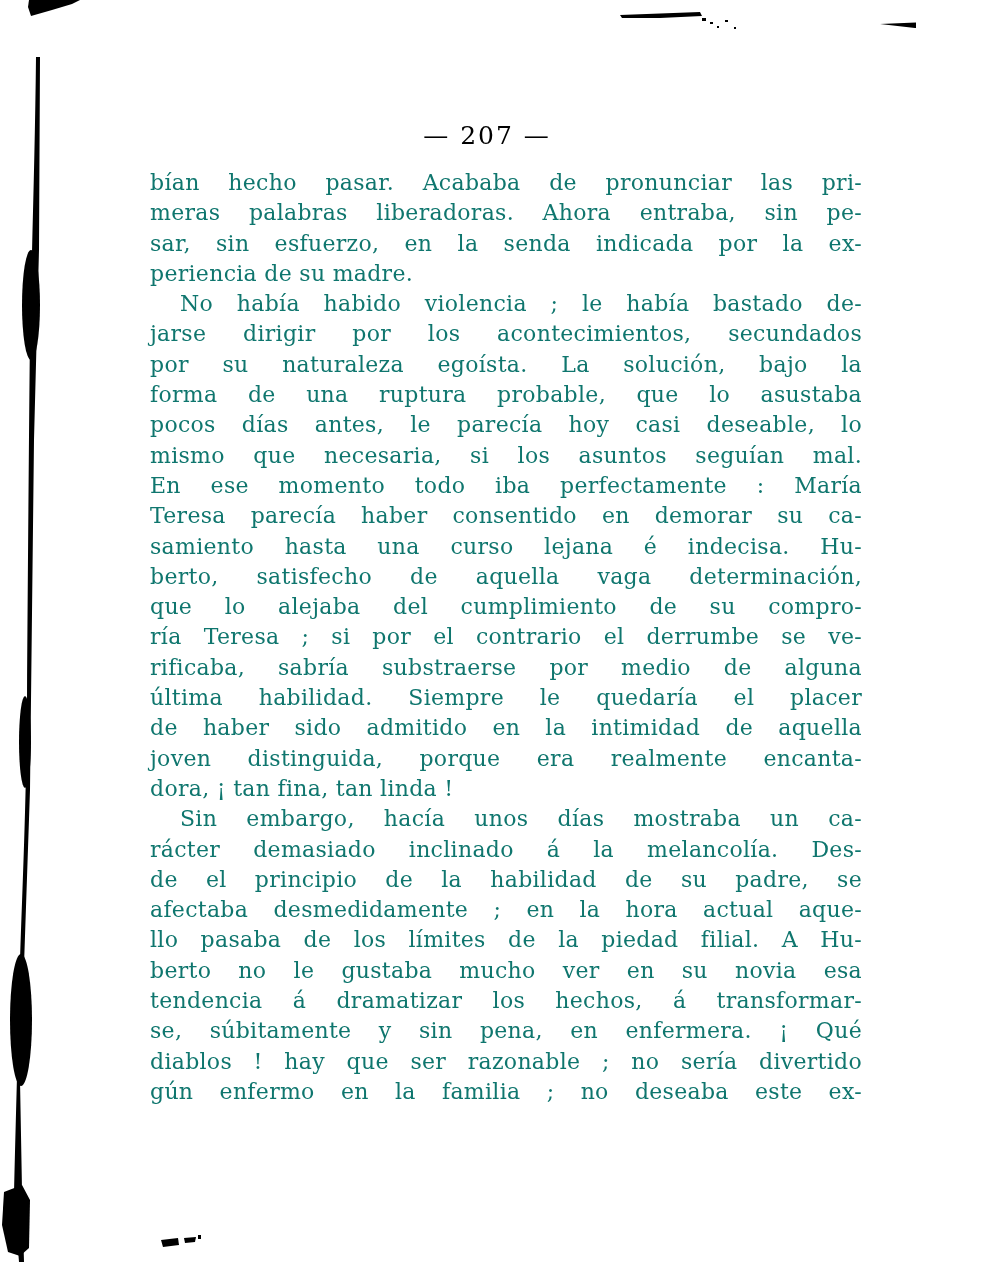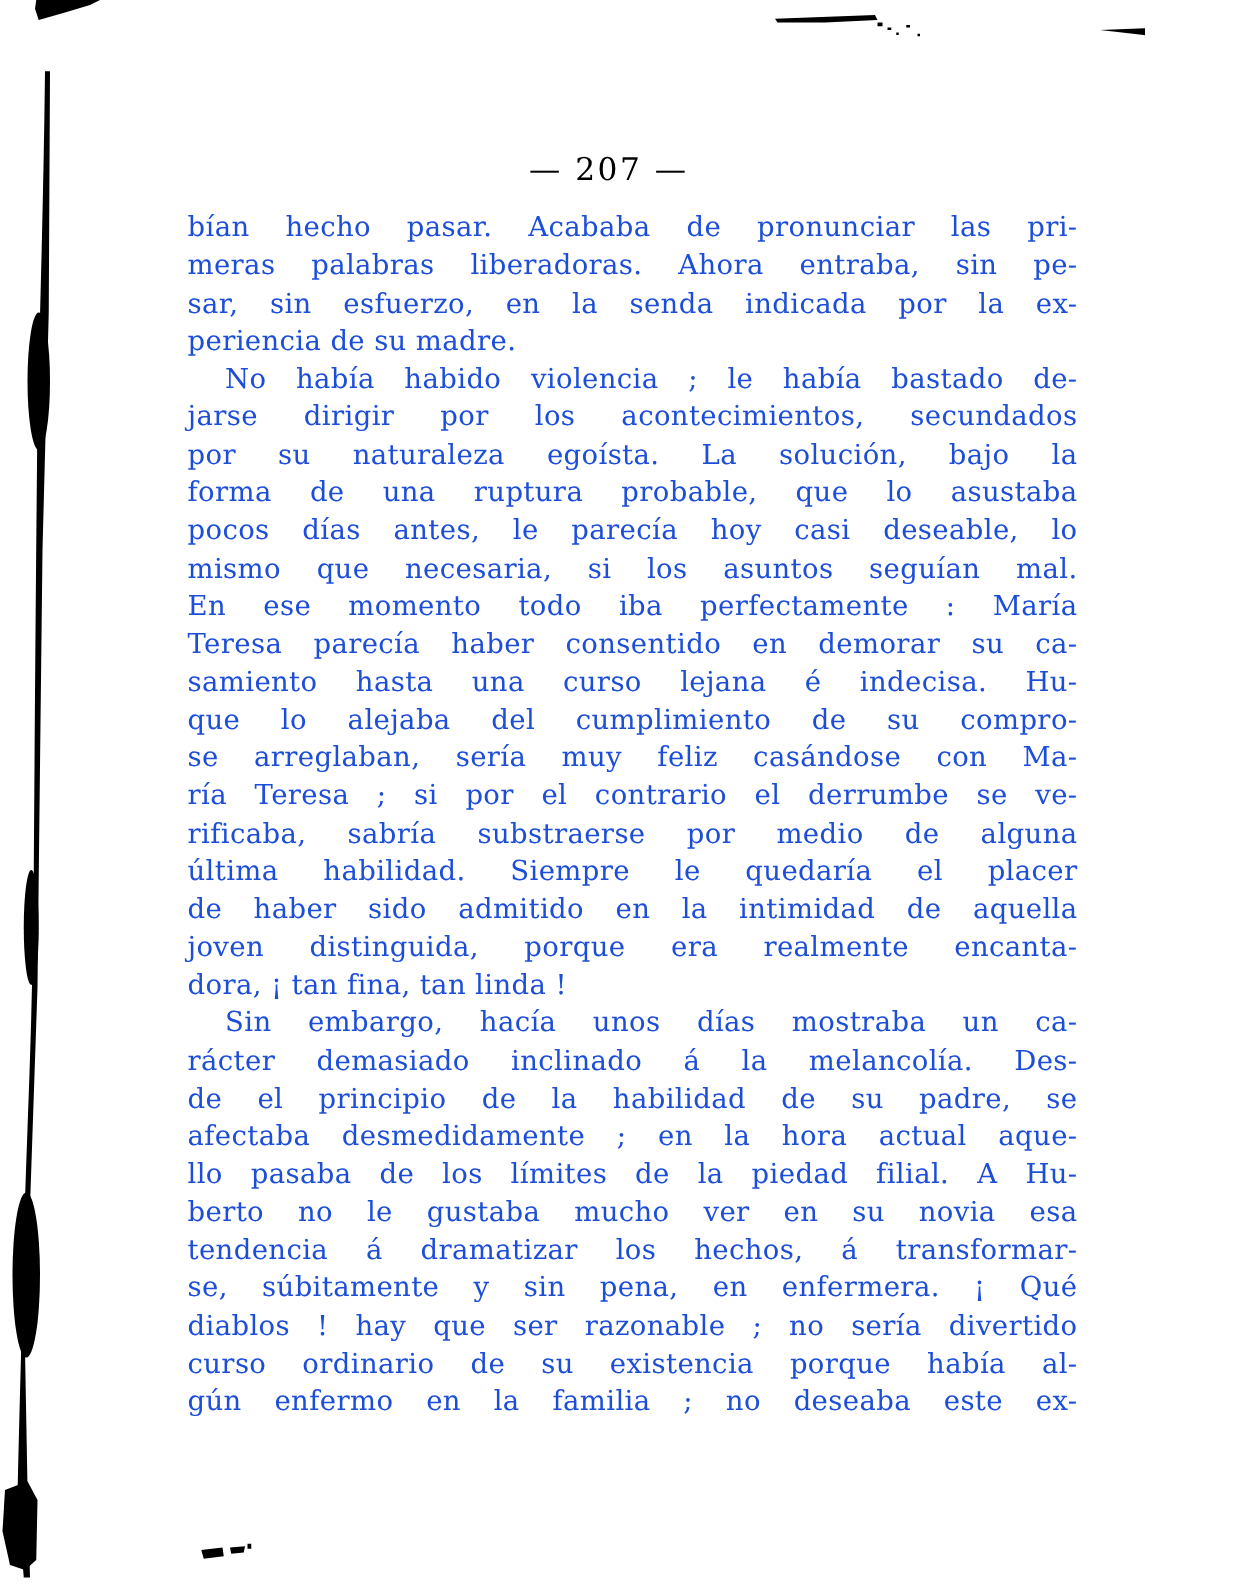--- a/index.html
+++ b/index.html
@@ -31,21 +31,21 @@
     width: 712px;
   }
   .line {
     height: 30.3px;
     line-height: 30.3px;
     font-size: 22px;
     letter-spacing: 0.3px;
     white-space: normal;
     text-align: justify;
     text-align-last: justify;
-    color: #1d4ed8;
+    color: #0f766e;
   }
   .line.indent { padding-left: 30px; }
   .line.para-end { text-align-last: left; }
   #artifacts {
     position: absolute;
     left: 0; top: 0;
     width: 1000px; height: 1270px;
     pointer-events: none;
   }
 </style>
@@ -63,38 +63,37 @@
     <div class="line para-end">periencia de su madre.</div>
     <div class="line indent">No había habido violencia ; le había bastado de-</div>
     <div class="line">jarse dirigir por los acontecimientos, secundados</div>
     <div class="line">por su naturaleza egoísta. La solución, bajo la</div>
     <div class="line">forma de una ruptura probable, que lo asustaba</div>
     <div class="line">pocos días antes, le parecía hoy casi deseable, lo</div>
     <div class="line">mismo que necesaria, si los asuntos seguían mal.</div>
     <div class="line">En ese momento todo iba perfectamente : María</div>
     <div class="line">Teresa parecía haber consentido en demorar su ca-</div>
     <div class="line">samiento hasta una curso lejana é indecisa. Hu-</div>
+    <div class="line">berto, satisfecho de aquella vaga determinación,</div>
     <div class="line">que lo alejaba del cumplimiento de su compro-</div>
-    <div class="line">se arreglaban, sería muy feliz casándose con Ma-</div>
     <div class="line">ría Teresa ; si por el contrario el derrumbe se ve-</div>
     <div class="line">rificaba, sabría substraerse por medio de alguna</div>
     <div class="line">última habilidad. Siempre le quedaría el placer</div>
     <div class="line">de haber sido admitido en la intimidad de aquella</div>
     <div class="line">joven distinguida, porque era realmente encanta-</div>
     <div class="line para-end">dora, ¡ tan fina, tan linda !</div>
     <div class="line indent">Sin embargo, hacía unos días mostraba un ca-</div>
     <div class="line">rácter demasiado inclinado á la melancolía. Des-</div>
     <div class="line">de el principio de la habilidad de su padre, se</div>
     <div class="line">afectaba desmedidamente ; en la hora actual aque-</div>
     <div class="line">llo pasaba de los límites de la piedad filial. A Hu-</div>
     <div class="line">berto no le gustaba mucho ver en su novia esa</div>
     <div class="line">tendencia á dramatizar los hechos, á transformar-</div>
     <div class="line">se, súbitamente y sin pena, en enfermera. ¡ Qué</div>
     <div class="line">diablos ! hay que ser razonable ; no sería divertido</div>
-    <div class="line">curso ordinario de su existencia porque había al-</div>
     <div class="line">gún enfermo en la familia ; no deseaba este ex-</div>
   </div>
 
   <svg id="artifacts" viewBox="0 0 1000 1270" xmlns="http://www.w3.org/2000/svg" aria-hidden="true">
 
     <polygon points="29,0 80,0 72,4 52,10 38,14 31,16 28,7" fill="#000"></polygon>
 
     <path fill="#000" d="M36,57 C35,150 32,250 30,330 C29,430 28,550 27,700 C26,830 21,910 19,1000
              C17,1080 15,1150 14,1200 L19,1262 L24,1262 L22,1190 L20,1080 L24,965
              L30,790 L31,700 L34,440 L39,250 L40,57 Z"></path>

